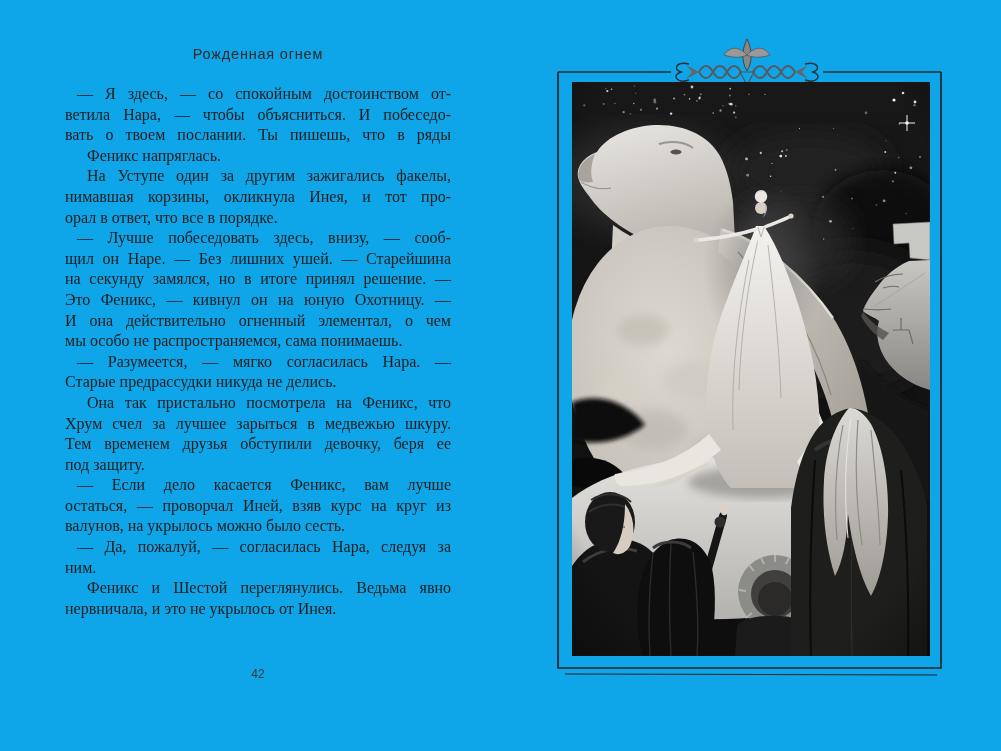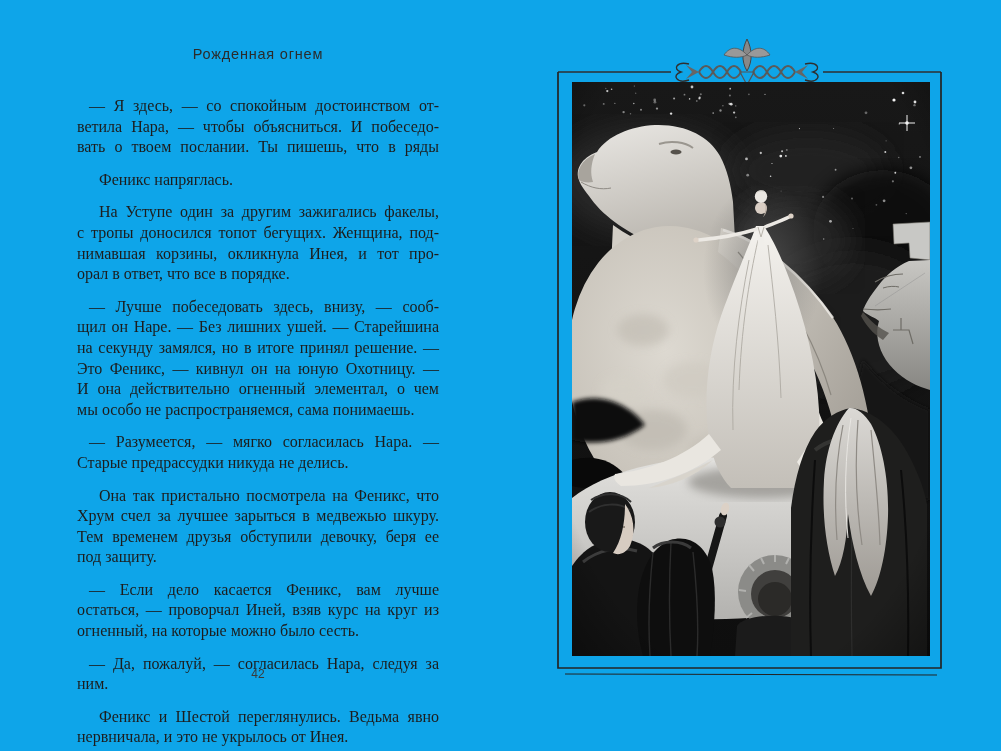--- a/index.html
+++ b/index.html
@@ -1,21 +1,21 @@
 <!DOCTYPE html>
 <html lang="ru"><head>
 <meta charset="utf-8">
 <style>
   html,body{margin:0;padding:0;background:#e8e8e8;}
   .spread{position:relative;width:1001px;height:751px;background:#0ea5e9;overflow:hidden;
           font-family:"Liberation Serif","DejaVu Serif",serif;}
   .running-header{position:absolute;left:65px;top:46px;width:386px;text-align:center;
     font-family:"Liberation Sans","DejaVu Sans",sans-serif;font-size:14.5px;letter-spacing:.8px;color:#2b2b2b;}
   .body-text{position:absolute;left:65px;top:84px;width:386px;font-size:16px;line-height:20.6px;color:#1d1d1d;}
-  .para{margin:12px;}
+  .para{margin:0;}
   .line{display:block;text-align:justify;text-align-last:justify;white-space:normal;}
   .line.plast{text-align-last:left;}
   .para .line.first{text-indent:22px;}
   .para.dialog .line.first{text-indent:12px;}
   .page-number{position:absolute;left:65px;top:667px;width:386px;text-align:center;
     font-family:Liberation Sans, sans-serif;font-size:12px;color:#3a3a3a;}
   .right-art{position:absolute;left:553px;top:30px;width:395px;height:650px;}
 </style>
 </head>
 <body>
@@ -28,21 +28,20 @@
       <p class="para dialog">
         <span class="line first">— Я здесь, — со спокойным достоинством от-</span>
         <span class="line">ветила Нара, — чтобы объясниться. И побеседо-</span>
         <span class="line">вать о твоем послании. Ты пишешь, что в ряды</span>
       </p>
       <p class="para">
         <span class="line first plast">Феникс напряглась.</span>
       </p>
       <p class="para">
         <span class="line first">На Уступе один за другим зажигались факелы,</span>
-        <span class="line">с тропы доносился топот бегущих. Женщина, под-</span>
         <span class="line">нимавшая корзины, окликнула Инея, и тот про-</span>
         <span class="line plast">орал в ответ, что все в порядке.</span>
       </p>
       <p class="para dialog">
         <span class="line first">— Лучше побеседовать здесь, внизу, — сооб-</span>
         <span class="line">щил он Наре. — Без лишних ушей. — Старейшина</span>
         <span class="line">на секунду замялся, но в итоге принял решение. —</span>
         <span class="line">Это Феникс, — кивнул он на юную Охотницу. —</span>
         <span class="line">И она действительно огненный элементал, о чем</span>
         <span class="line plast">мы особо не распространяемся, сама понимаешь.</span>
@@ -53,21 +52,21 @@
       </p>
       <p class="para">
         <span class="line first">Она так пристально посмотрела на Феникс, что</span>
         <span class="line">Хрум счел за лучшее зарыться в медвежью шкуру.</span>
         <span class="line">Тем временем друзья обступили девочку, беря ее</span>
         <span class="line plast">под защиту.</span>
       </p>
       <p class="para dialog">
         <span class="line first">— Если дело касается Феникс, вам лучше</span>
         <span class="line">остаться, — проворчал Иней, взяв курс на круг из</span>
-        <span class="line plast">огненный, на которые можно было сесть.</span>
+        <span class="line plast">валунов, на укрылось можно было сесть.</span>
       </p>
       <p class="para dialog">
         <span class="line first">— Да, пожалуй, — согласилась Нара, следуя за</span>
         <span class="line plast">ним.</span>
       </p>
       <p class="para">
         <span class="line first">Феникс и Шестой переглянулись. Ведьма явно</span>
         <span class="line plast">нервничала, и это не укрылось от Инея.</span>
       </p>
     </div>

